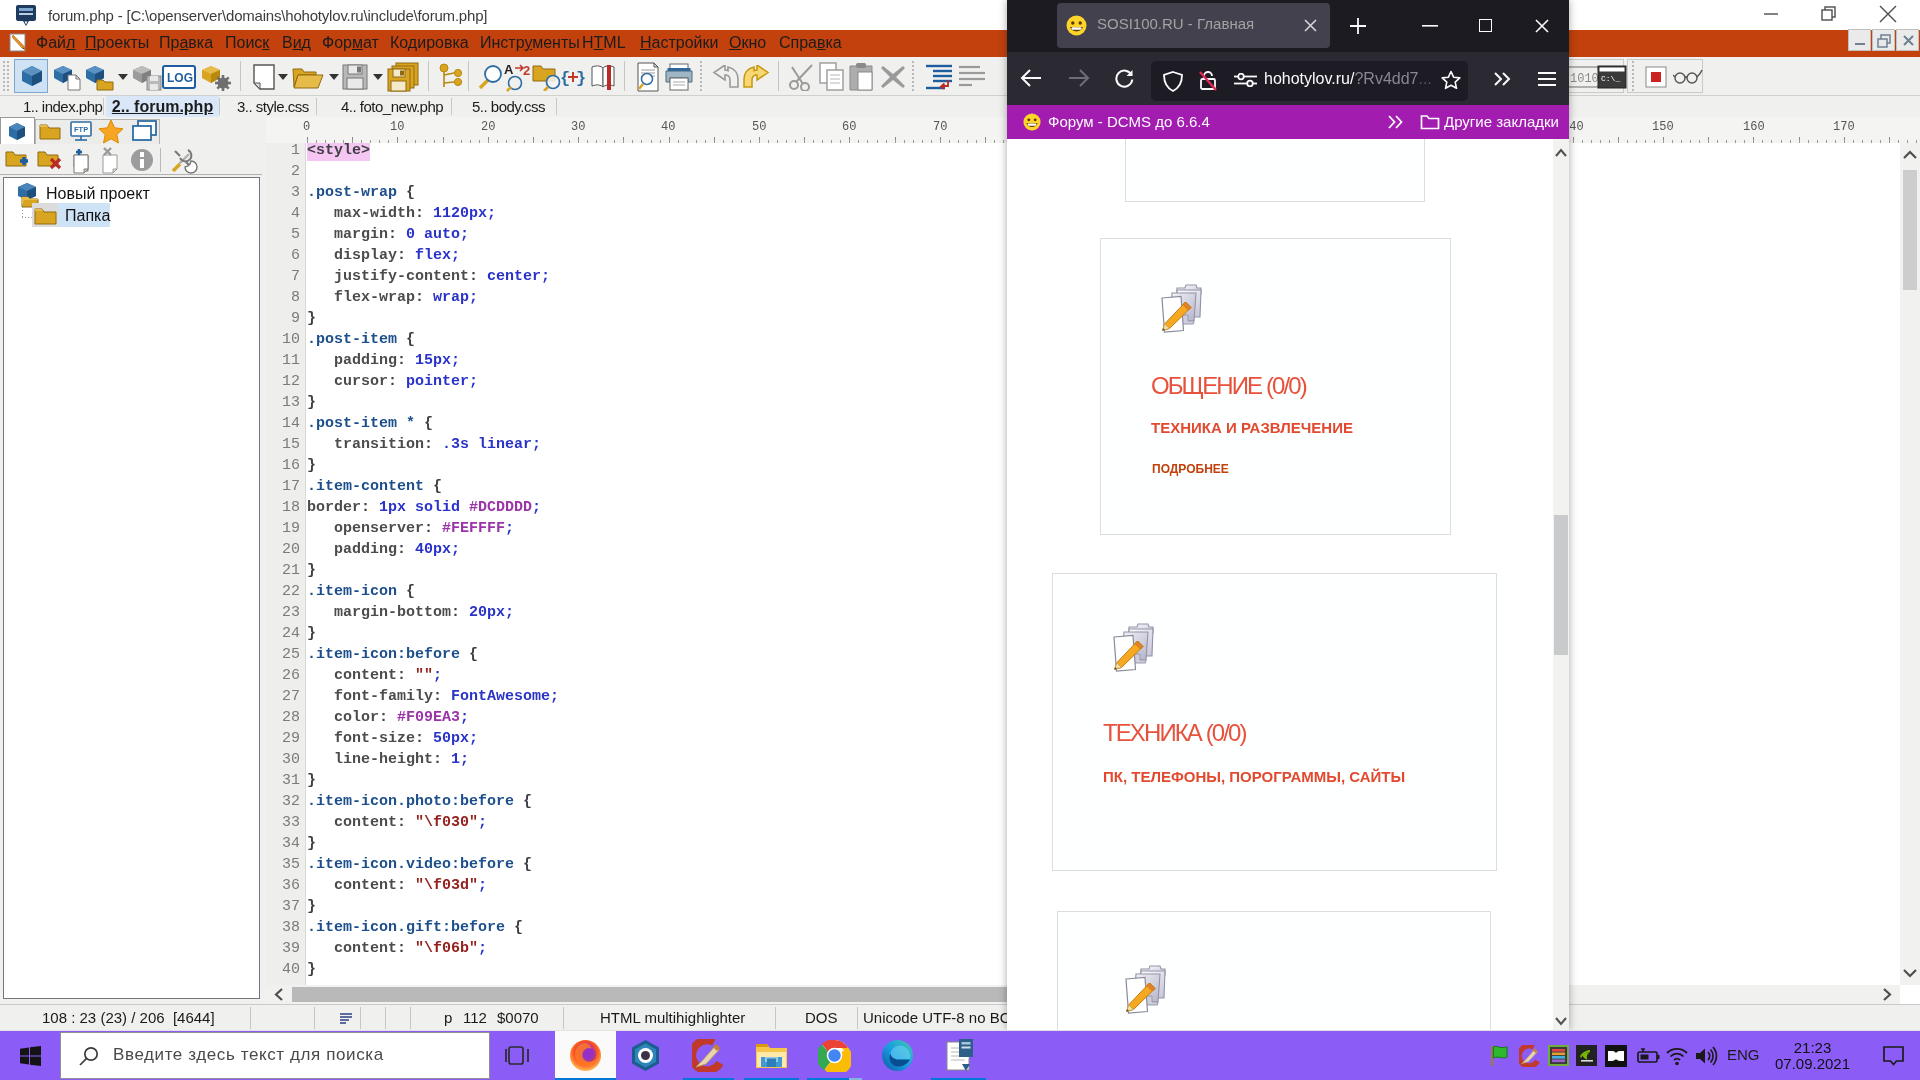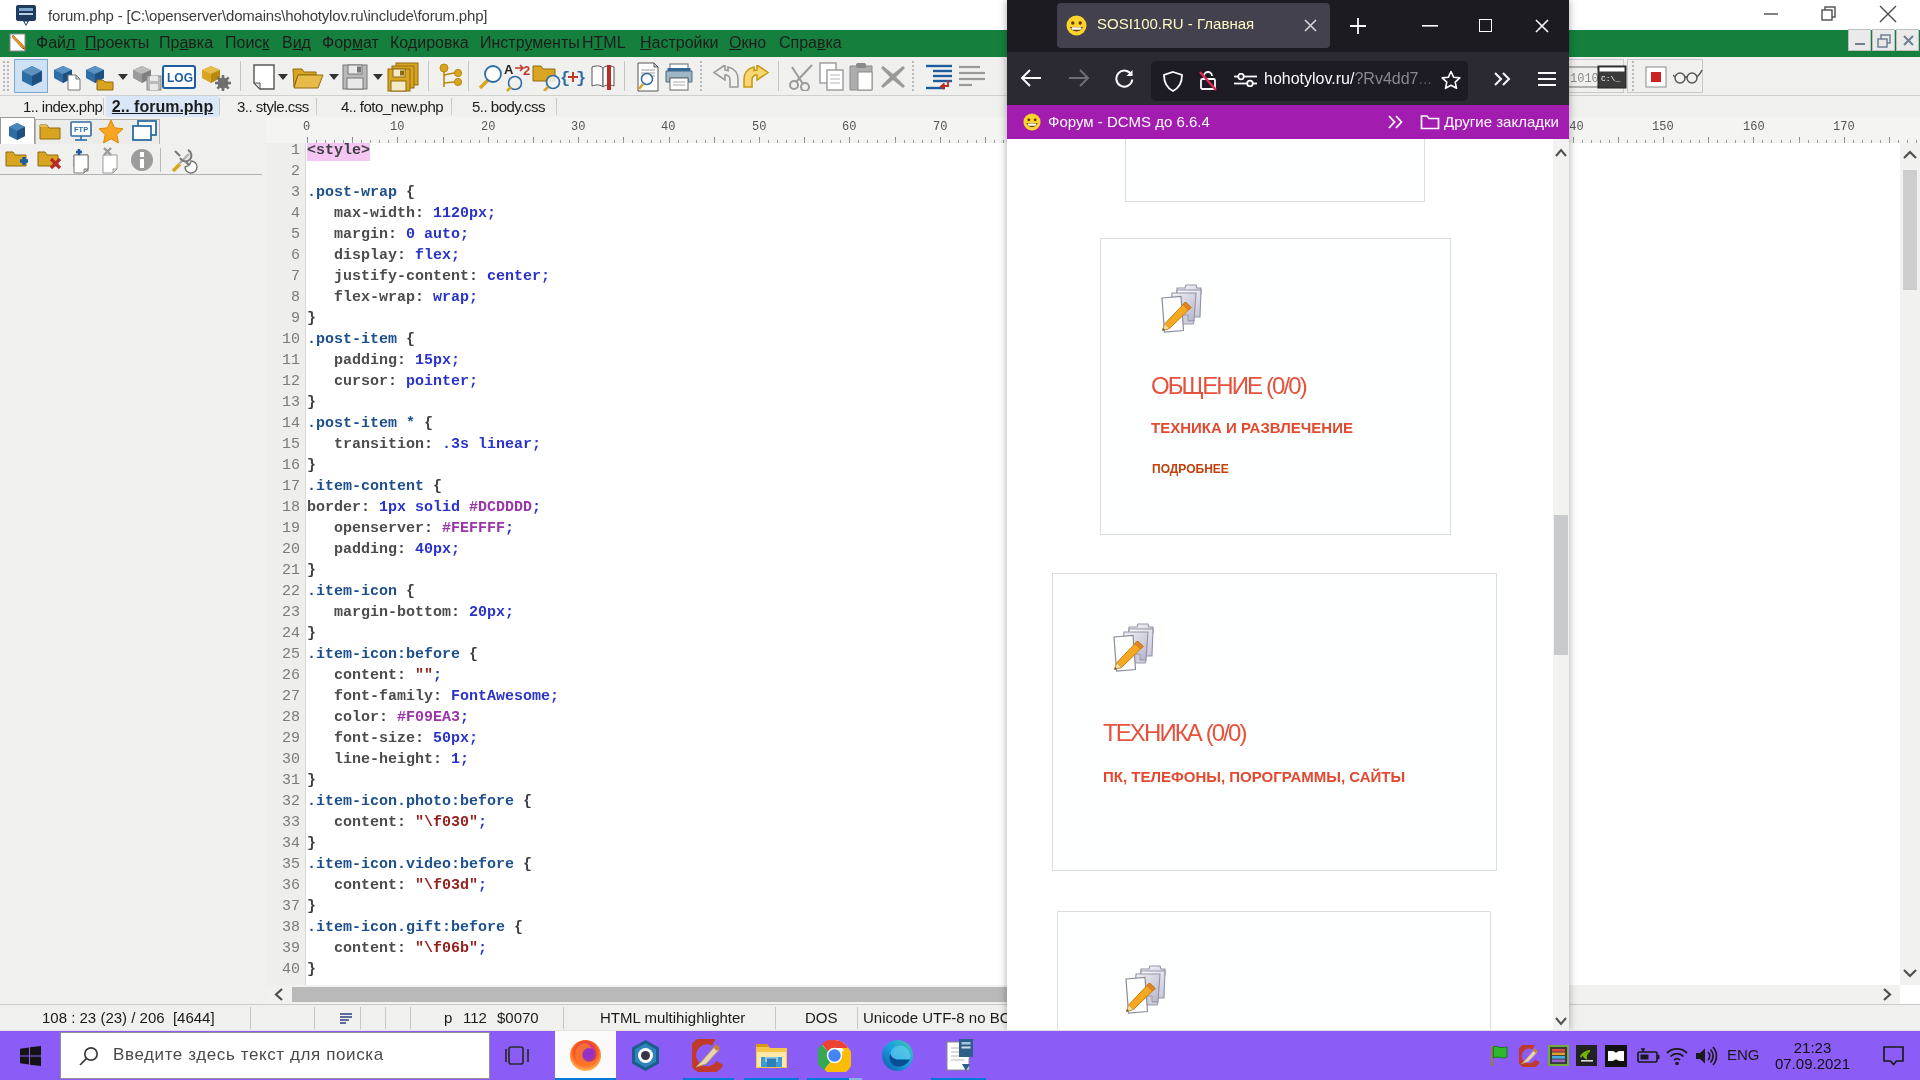--- a/index.html
+++ b/index.html
@@ -2,21 +2,21 @@
 <html><head><meta charset="utf-8"><title>desktop</title>
 <style>
 *{margin:0;padding:0;box-sizing:border-box}
 html,body{width:1920px;height:1080px;overflow:hidden;font-family:"Liberation Sans",sans-serif;background:#fff}
 .abs{position:absolute}
 #screen{position:absolute;left:0;top:0;width:1920px;height:1080px;background:#f0f0ef}
 
 #editor{position:absolute;left:0;top:0;width:1920px;height:1030px;background:#fff}
 #etitle{position:absolute;left:0;top:0;width:1920px;height:30px;background:#ffffff}
 #etitle .ttl{position:absolute;left:48px;top:7px;font-size:15px;letter-spacing:-.2px;color:#3d3d3d;white-space:pre}
-#emenu{position:absolute;left:0;top:30px;width:1920px;height:27px;background:#15803d}
+#emenu{position:absolute;left:0;top:30px;width:1920px;height:27px;background:#c2410c}
 #emenu span.mi{position:absolute;top:4px;font-size:16px;color:#1c1c1c}
 #etoolbar{position:absolute;left:0;top:57px;width:1920px;height:39px;background:#f0f0ef;border-bottom:1px solid #d0d0cf}
 #etoolbar svg,#etoolbar div{position:absolute}
 .tsep{top:4px;width:1px;height:30px;background:#c4c4c4}
 .tdsep{top:4px;width:2px;height:30px;background:repeating-linear-gradient(180deg,#b8b8b8 0,#b8b8b8 2px,transparent 2px,transparent 4px)}
 .mdib{position:absolute;top:-1px;width:23px;height:22px;background:#eaeaea;border:1px solid #c0c0c0}
 #etabs{position:absolute;left:0;top:96px;width:1920px;height:21px;background:#f0f0ef}
 #etabs .tb{position:absolute;top:0;height:21px;font-size:15px;letter-spacing:-.5px;color:#1c1c1c;padding-top:2px}
 #etabs .sep{position:absolute;top:2px;width:1px;height:17px;background:#c8c8c8}
 #ruler{position:absolute;left:266px;top:117px;width:1654px;height:26px;background:#f4f4f3;overflow:hidden}
@@ -421,20 +421,39 @@
         </svg>
     <div class="abs" style="left:160px;top:31px;width:1px;height:24px;background:#b9b9b9"></div>
     <svg class="abs" style="left:170px;top:29px" width="28" height="28" viewBox="0 0 28 28">
           <path d="M3 25 L10 18" stroke="#d9a521" stroke-width="3.6"></path>
           <path d="M9.5 17.5 L19 8" stroke="#b0b0b0" stroke-width="2.4"></path>
           <path d="M18 4 a6 6 0 1 1 -8 8" fill="none" stroke="#777" stroke-width="2"></path>
           <path d="M5 5 L10 10 M22 22 L16 16" stroke="#777" stroke-width="2"></path>
           <path d="M21 15 a6 6 0 1 1 -6 6 l3 -1 2 -2 Z" fill="#fff" stroke="#777" stroke-width="1.4"></path>
         </svg>
 
+    <div id="tree">
+      <svg class="abs" style="left:10px;top:3px" width="28" height="28" viewBox="0 0 28 28">
+            <path d="M4 6 L13 2 L22 6 L22 15 L13 19 L4 15 Z" fill="#2e6da4"></path>
+            <path d="M4 6 L13 10 L22 6 L13 2Z" fill="#4a86ba"></path>
+            <path d="M13 10 L22 6 L22 15 L13 19Z" fill="#1d4f7f"></path>
+            <path d="M8 16 L14 16 L16 18 L24 18 L24 26 L8 26Z" fill="#d9a521" stroke="#8f6a10"></path>
+            <path d="M8 16 L8 26 L10 19 L24 19 L24 18 L16 18 L14 16Z" fill="#e7bb49"></path>
+          </svg>
+      <span class="abs" style="left:42px;top:7px;font-size:16px;color:#111">Новый проект</span>
+      <div class="abs" style="left:18px;top:26px;width:1px;height:14px;background:repeating-linear-gradient(180deg,#9a9a9a 0,#9a9a9a 1px,transparent 1px,transparent 3px)"></div>
+      <div class="abs" style="left:18px;top:39px;width:10px;height:1px;background:repeating-linear-gradient(90deg,#9a9a9a 0,#9a9a9a 1px,transparent 1px,transparent 3px)"></div>
+      <div class="abs" style="left:28px;top:25px;width:26px;height:24px;background:#dcdcdc"></div>
+      <svg class="abs" style="left:30px;top:28px" width="23" height="19" viewBox="0 0 23 19">
+            <path d="M1 3 L8 3 L10 6 L22 6 L22 18 L1 18 Z" fill="#d9a521" stroke="#8f6a10"></path>
+            <path d="M1 3 L8 3 L9 5 L1 5Z" fill="#e7bb49"></path>
+          </svg>
+      <span class="abs" style="left:54px;top:25px;width:52px;height:24px;background:#cfe3f7"></span>
+      <span class="abs" style="left:61px;top:29px;font-size:16px;color:#111">Папка</span>
+    </div>
   </div>
   <div id="gutter"><div>1
 2
 3
 4
 5
 6
 7
 8
 9
@@ -559,21 +578,21 @@
 <div id="ff">
   <div id="fftabs">
     <div class="abs" style="left:50px;top:3px;width:273px;height:45px;background:#42414d;border-radius:4px"></div>
     <svg class="abs" style="left:59px;top:15px" width="21" height="21" viewBox="0 0 21 21">
           <circle cx="10.5" cy="10.5" r="10" fill="#ffd42a"></circle>
           <circle cx="6.8" cy="8" r="1.7" fill="#5a3b00"></circle>
           <circle cx="14.2" cy="8" r="1.7" fill="#5a3b00"></circle>
           <path d="M4 12 A7 7 0 0 0 17 12 Z" fill="#5a3b00"></path>
           <rect x="5.5" y="12.2" width="10" height="2.6" rx="1" fill="#fff"></rect>
         </svg>
-    <span class="abs" style="left:90px;top:15px;font-size:15px;color:#fef9c3">SOSI100.RU - Главная</span>
+    <span class="abs" style="left:90px;top:15px;font-size:15px;color:#a3a3a3">SOSI100.RU - Главная</span>
     <svg class="abs" style="left:296px;top:18px" width="15" height="15">
           <path d="M2 2 L13 13 M13 2 L2 13" stroke="#d5d5da" stroke-width="1.6"></path>
         </svg>
     <svg class="abs" style="left:342px;top:17px" width="18" height="18">
           <path d="M9 1 L9 17 M1 9 L17 9" stroke="#fbfbfe" stroke-width="1.8"></path>
         </svg>
     <svg class="abs" style="left:415px;top:25px" width="16" height="2">
           <rect width="16" height="1.6" fill="#fbfbfe"></rect>
         </svg>
     <div class="abs" style="left:472px;top:19px;width:13px;height:13px;border:1.6px solid #fbfbfe"></div>

